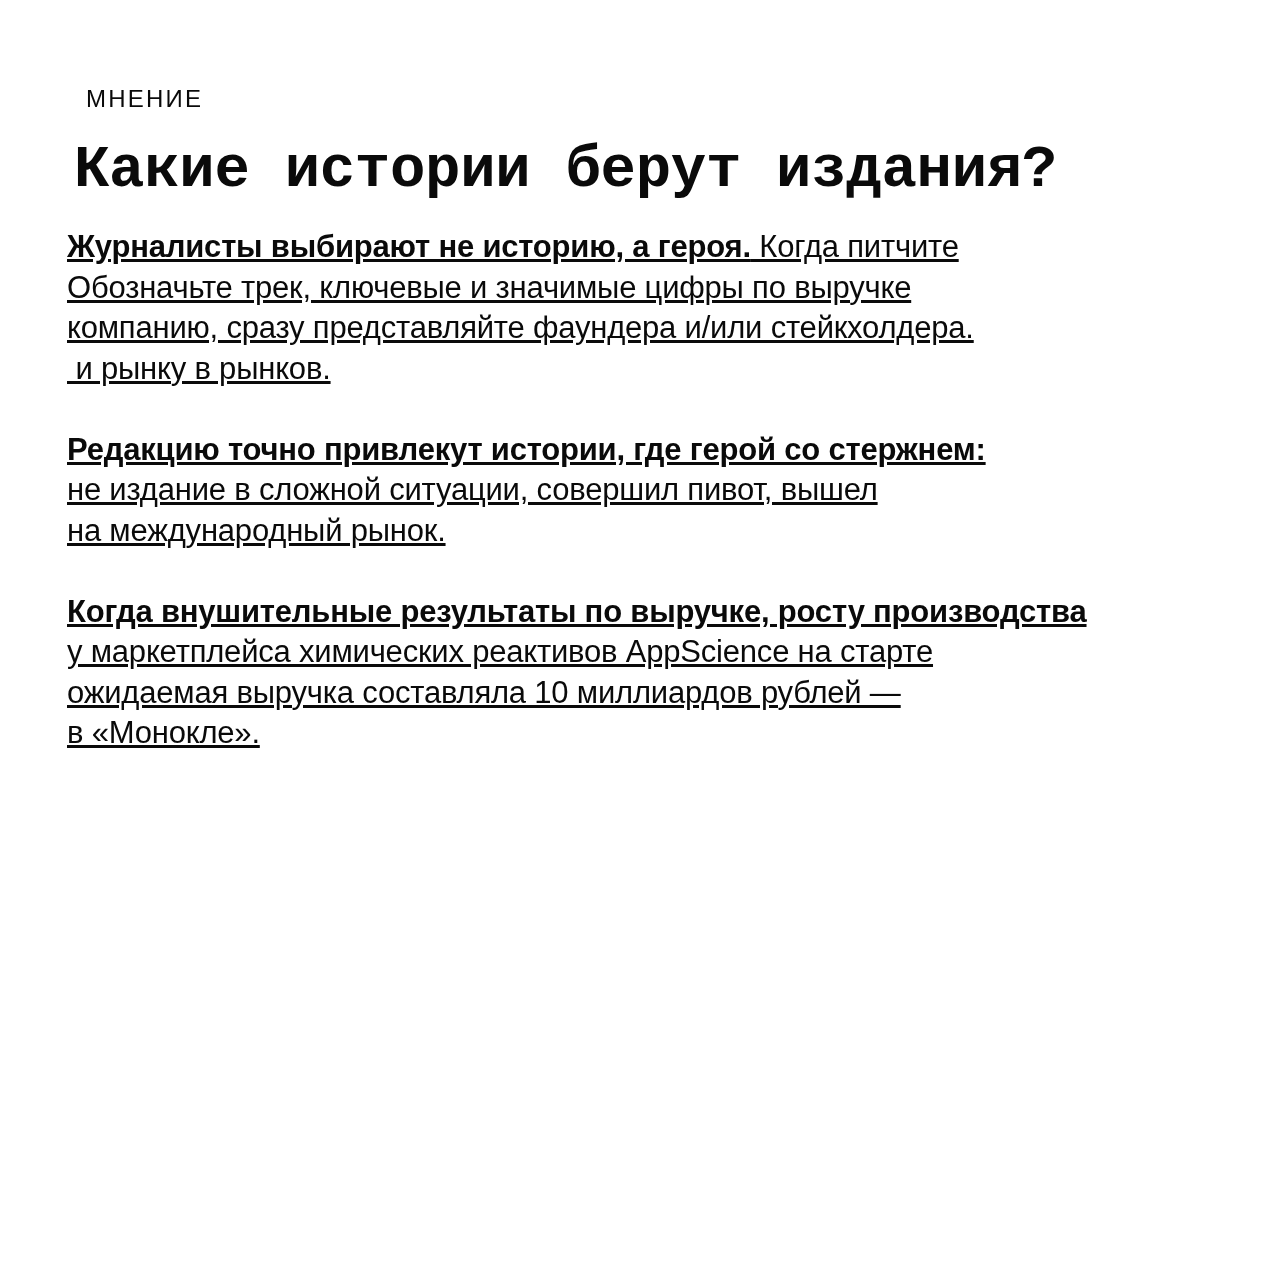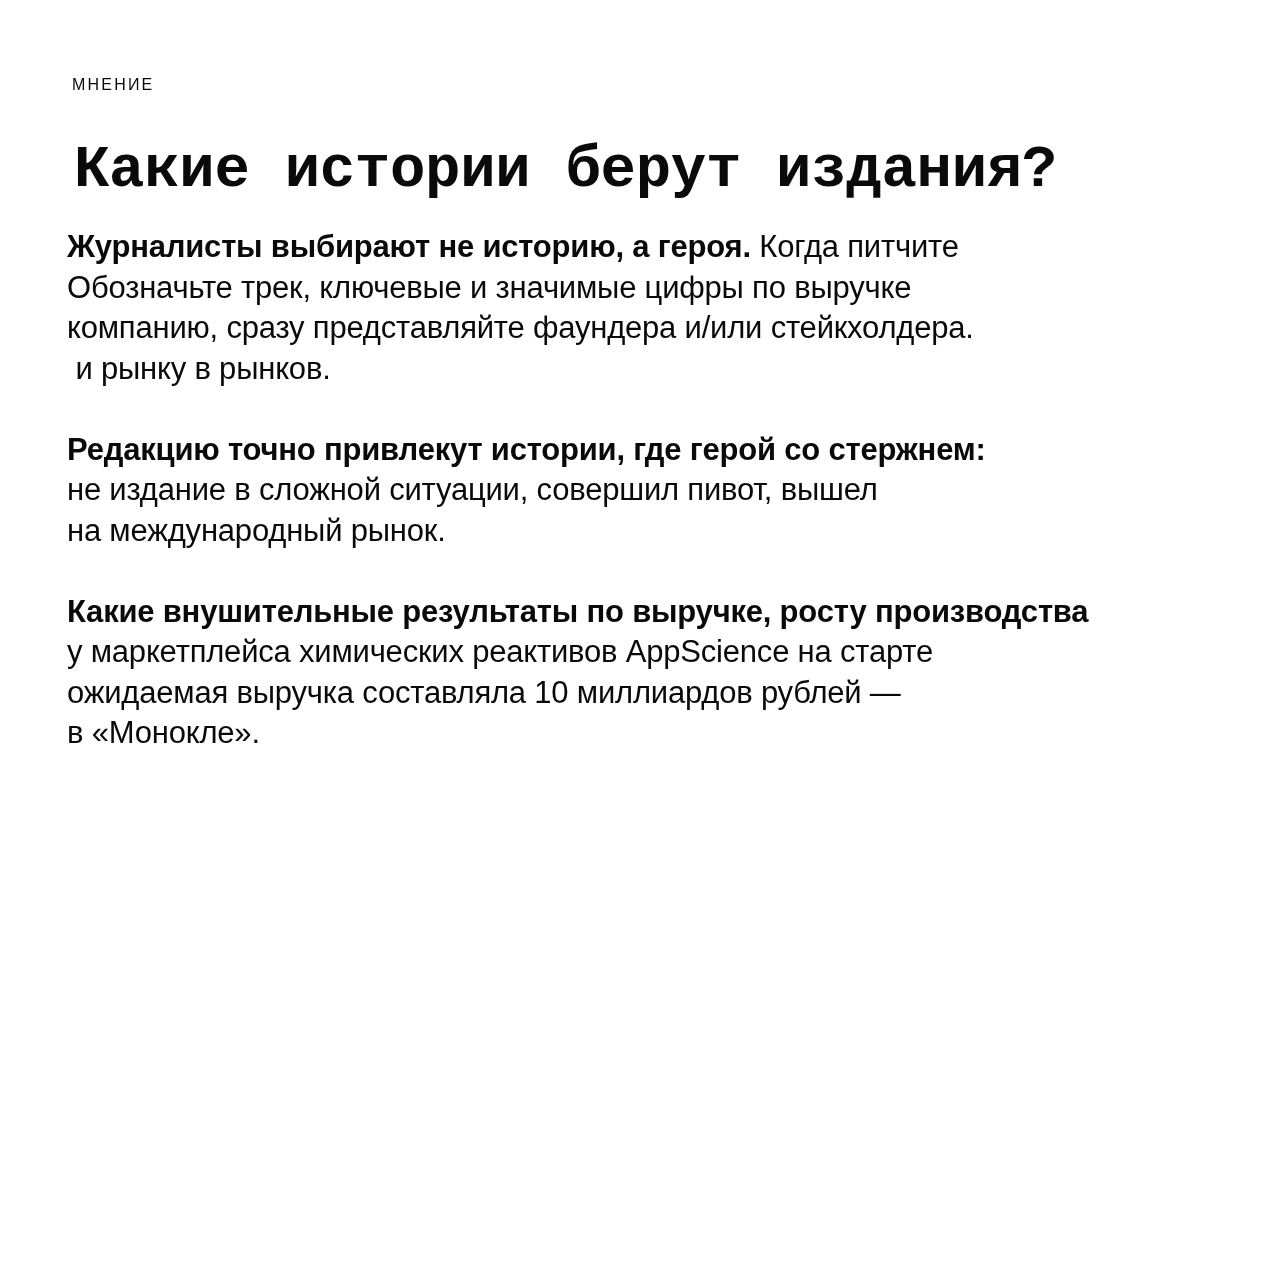--- a/index.html
+++ b/index.html
@@ -12,25 +12,25 @@
       height: 1280px;
       position: relative;
       overflow: hidden;
       font-family: "Liberation Sans", "DejaVu Sans", sans-serif;
       color: #0a0a0a;
     }
     .kicker {
       position: absolute;
       left: 68px;
       top: 70px;
-      font-size: 16px;
+      font-size: 24px;
       letter-spacing: 2.2px;
       font-weight: 400;
       line-height: 22px;
-      margin: 4px;
+      margin: 18px;
     }
     .title {
       position: absolute;
       left: 66px;
       top: 128px;
       font-size: 59px;
       font-weight: 700;
       line-height: 70px;
       letter-spacing: -0.3px;
       margin: 8px;
@@ -42,20 +42,21 @@
       left: 67px;
       top: 227px;
       width: 1170px;
       font-size: 31px;
       line-height: 40.5px;
       letter-spacing: -0.2px;
       margin: 0;
     }
     .para {
       margin: 0 0 40.5px 0;
+      text-decoration: underline;
     }
     .line {
       display: block;
       white-space: pre;
     }
     .b {
       font-weight: 700;
     }
   </style>
 </head>
@@ -74,20 +75,20 @@
       <span class="line"><span> и рынку в рынков.</span></span>
     </p>
 
     <p class="para">
       <span class="line"><span class="b">Редакцию точно привлекут истории, где герой со стержнем:</span></span>
       <span class="line"><span>не издание в сложной ситуации, совершил пивот, вышел</span></span>
       <span class="line"><span>на международный рынок.</span></span>
     </p>
 
     <p class="para">
-      <span class="line"><span class="b">Какие внушительные результаты по выручке, росту производства</span></span>
+      <span class="line"><span class="b">Когда внушительные результаты по выручке, росту производства</span></span>
       <span class="line"><span>у маркетплейса химических реактивов AppScience на старте</span></span>
       <span class="line"><span>ожидаемая выручка составляла 10 миллиардов рублей —</span></span>
       <span class="line"><span>в «Монокле».</span></span>
     </p>
 
   </div>
 </div>
 
 </body></html>

